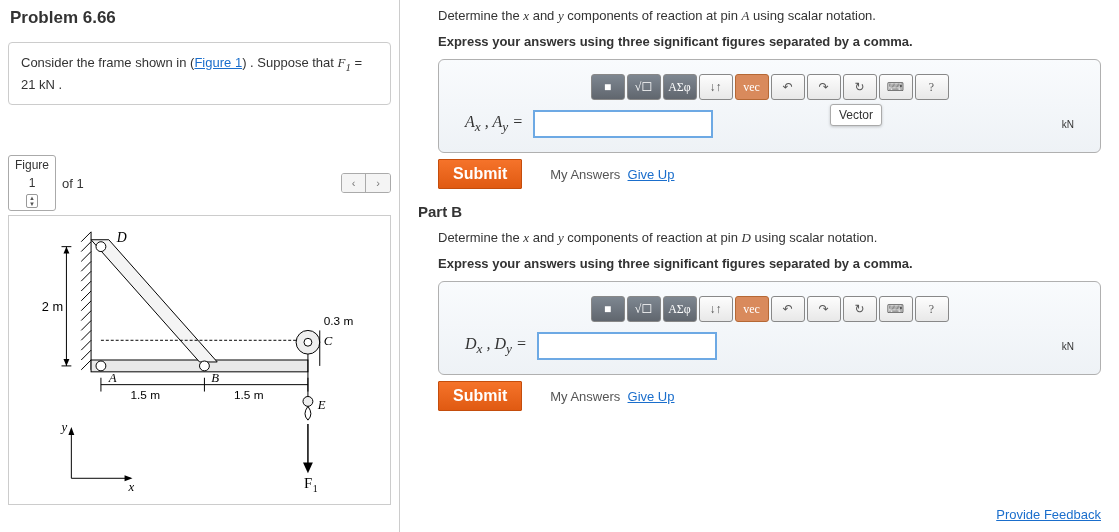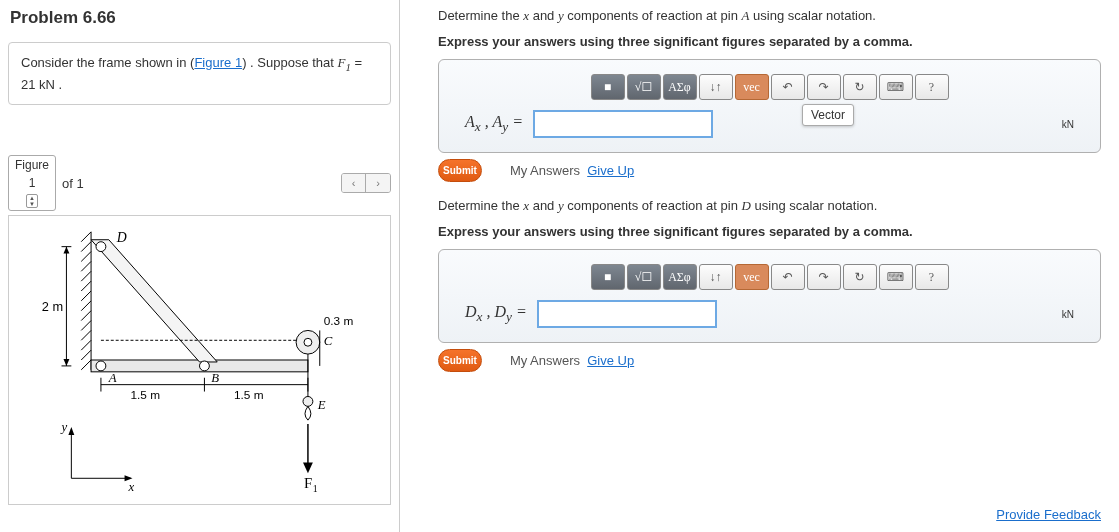--- a/index.html
+++ b/index.html
@@ -20,27 +20,27 @@
   .figure-box { border: 1px solid #ccc; margin: 0 8px 8px 8px; padding: 6px; height: 290px; display:flex; align-items:center; justify-content:center; }
   .figure-box svg { width: 100%; height: 100%; }
   .part-title { font-size: 15px; font-weight: bold; margin: 4px 0 8px 0; }
   .part-instr { margin: 0 0 6px 20px; line-height: 1.5; }
   .bold { font-weight: bold; }
   .answer-box { border: 1px solid #b0b0b0; border-radius: 6px; background: linear-gradient(#f9fbfd,#eef2f6); margin: 8px 0 4px 20px; padding: 14px 26px 14px 26px; }
   .toolbar { display:flex; gap:2px; justify-content:center; margin-bottom:10px; position:relative; }
   .tbtn { width: 34px; height: 26px; border: 1px solid #888; border-radius: 3px; background: linear-gradient(#7e8791,#60666e); color:#fff; display:flex; align-items:center; justify-content:center; font-size:12px; cursor:pointer; font-family: serif; }
   .tbtn.light { background: linear-gradient(#fdfdfd,#e8e8e8); color:#555; }
   .tbtn.vec { background:#d98a5c; color:#fff; border-color:#b56835; }
-  .vec-tooltip { position:absolute; top:30px; right:220px; background:#fff; border:1px solid #aaa; border-radius:3px; padding:3px 8px; font-size:12px; box-shadow:0 1px 3px rgba(0,0,0,0.2); }
+  .vec-tooltip { position:absolute; top:30px; right:192px; background:#fff; border:1px solid #aaa; border-radius:3px; padding:3px 8px; font-size:12px; box-shadow:0 1px 3px rgba(0,0,0,0.2); }
   .answer-row { display:flex; align-items:center; gap:10px; }
   .answer-label { font-family:'Times New Roman',serif; font-style:italic; font-size:16px; }
   .answer-input { width:180px; height:28px; border:2px solid #6da9e4; background:#fff; }
   .unit { margin-left:auto; font-size:10px; }
   .submit-row { display:flex; align-items:center; gap:28px; margin: 6px 0 14px 20px; }
-  .submit-btn { background: linear-gradient(#f5732a,#e05a12); color:#fff; font-weight:bold; border:1px solid #c44d0c; border-radius:12px; padding:5px 4px; cursor:pointer; font-size:10px; }
+  .submit-btn { background: linear-gradient(#f5732a,#e05a12); color:#fff; font-weight:bold; border:1px solid #c44d0c; border-radius:1px; padding:5px 14px; cursor:pointer; font-size:16px; }
   .my-answers { color:#555; font-size:13px; }
   .feedback { position:absolute; bottom:10px; right:18px; }
   .mathit { font-family:'Times New Roman',serif; font-style:italic; }
 </style>
 </head>
 <body>
 
 <div class="container">
   <div class="left-col">
     <div class="problem-title">Problem 6.66</div>
@@ -170,20 +170,21 @@
         <span class="unit">kN</span>
       </div>
     </div>
     <div class="submit-row">
       <button class="submit-btn">Submit</button>
       <span class="my-answers">
         <span>My Answers</span>&nbsp;&nbsp;<span class="link">Give Up</span>
       </span>
     </div>
 
+    <div class="part-title">Part B</div>
     <div class="part-instr">
       <span>Determine the </span><span class="mathit">x</span><span> and </span><span class="mathit">y</span><span> components of reaction at pin </span><span class="mathit">D</span><span> using scalar notation.</span>
     </div>
     <div class="part-instr bold">Express your answers using three significant figures separated by a comma.</div>
 
     <div class="answer-box">
       <div class="toolbar">
         <div class="tbtn">■</div>
         <div class="tbtn">√☐</div>
         <div class="tbtn">ΑΣφ</div>

